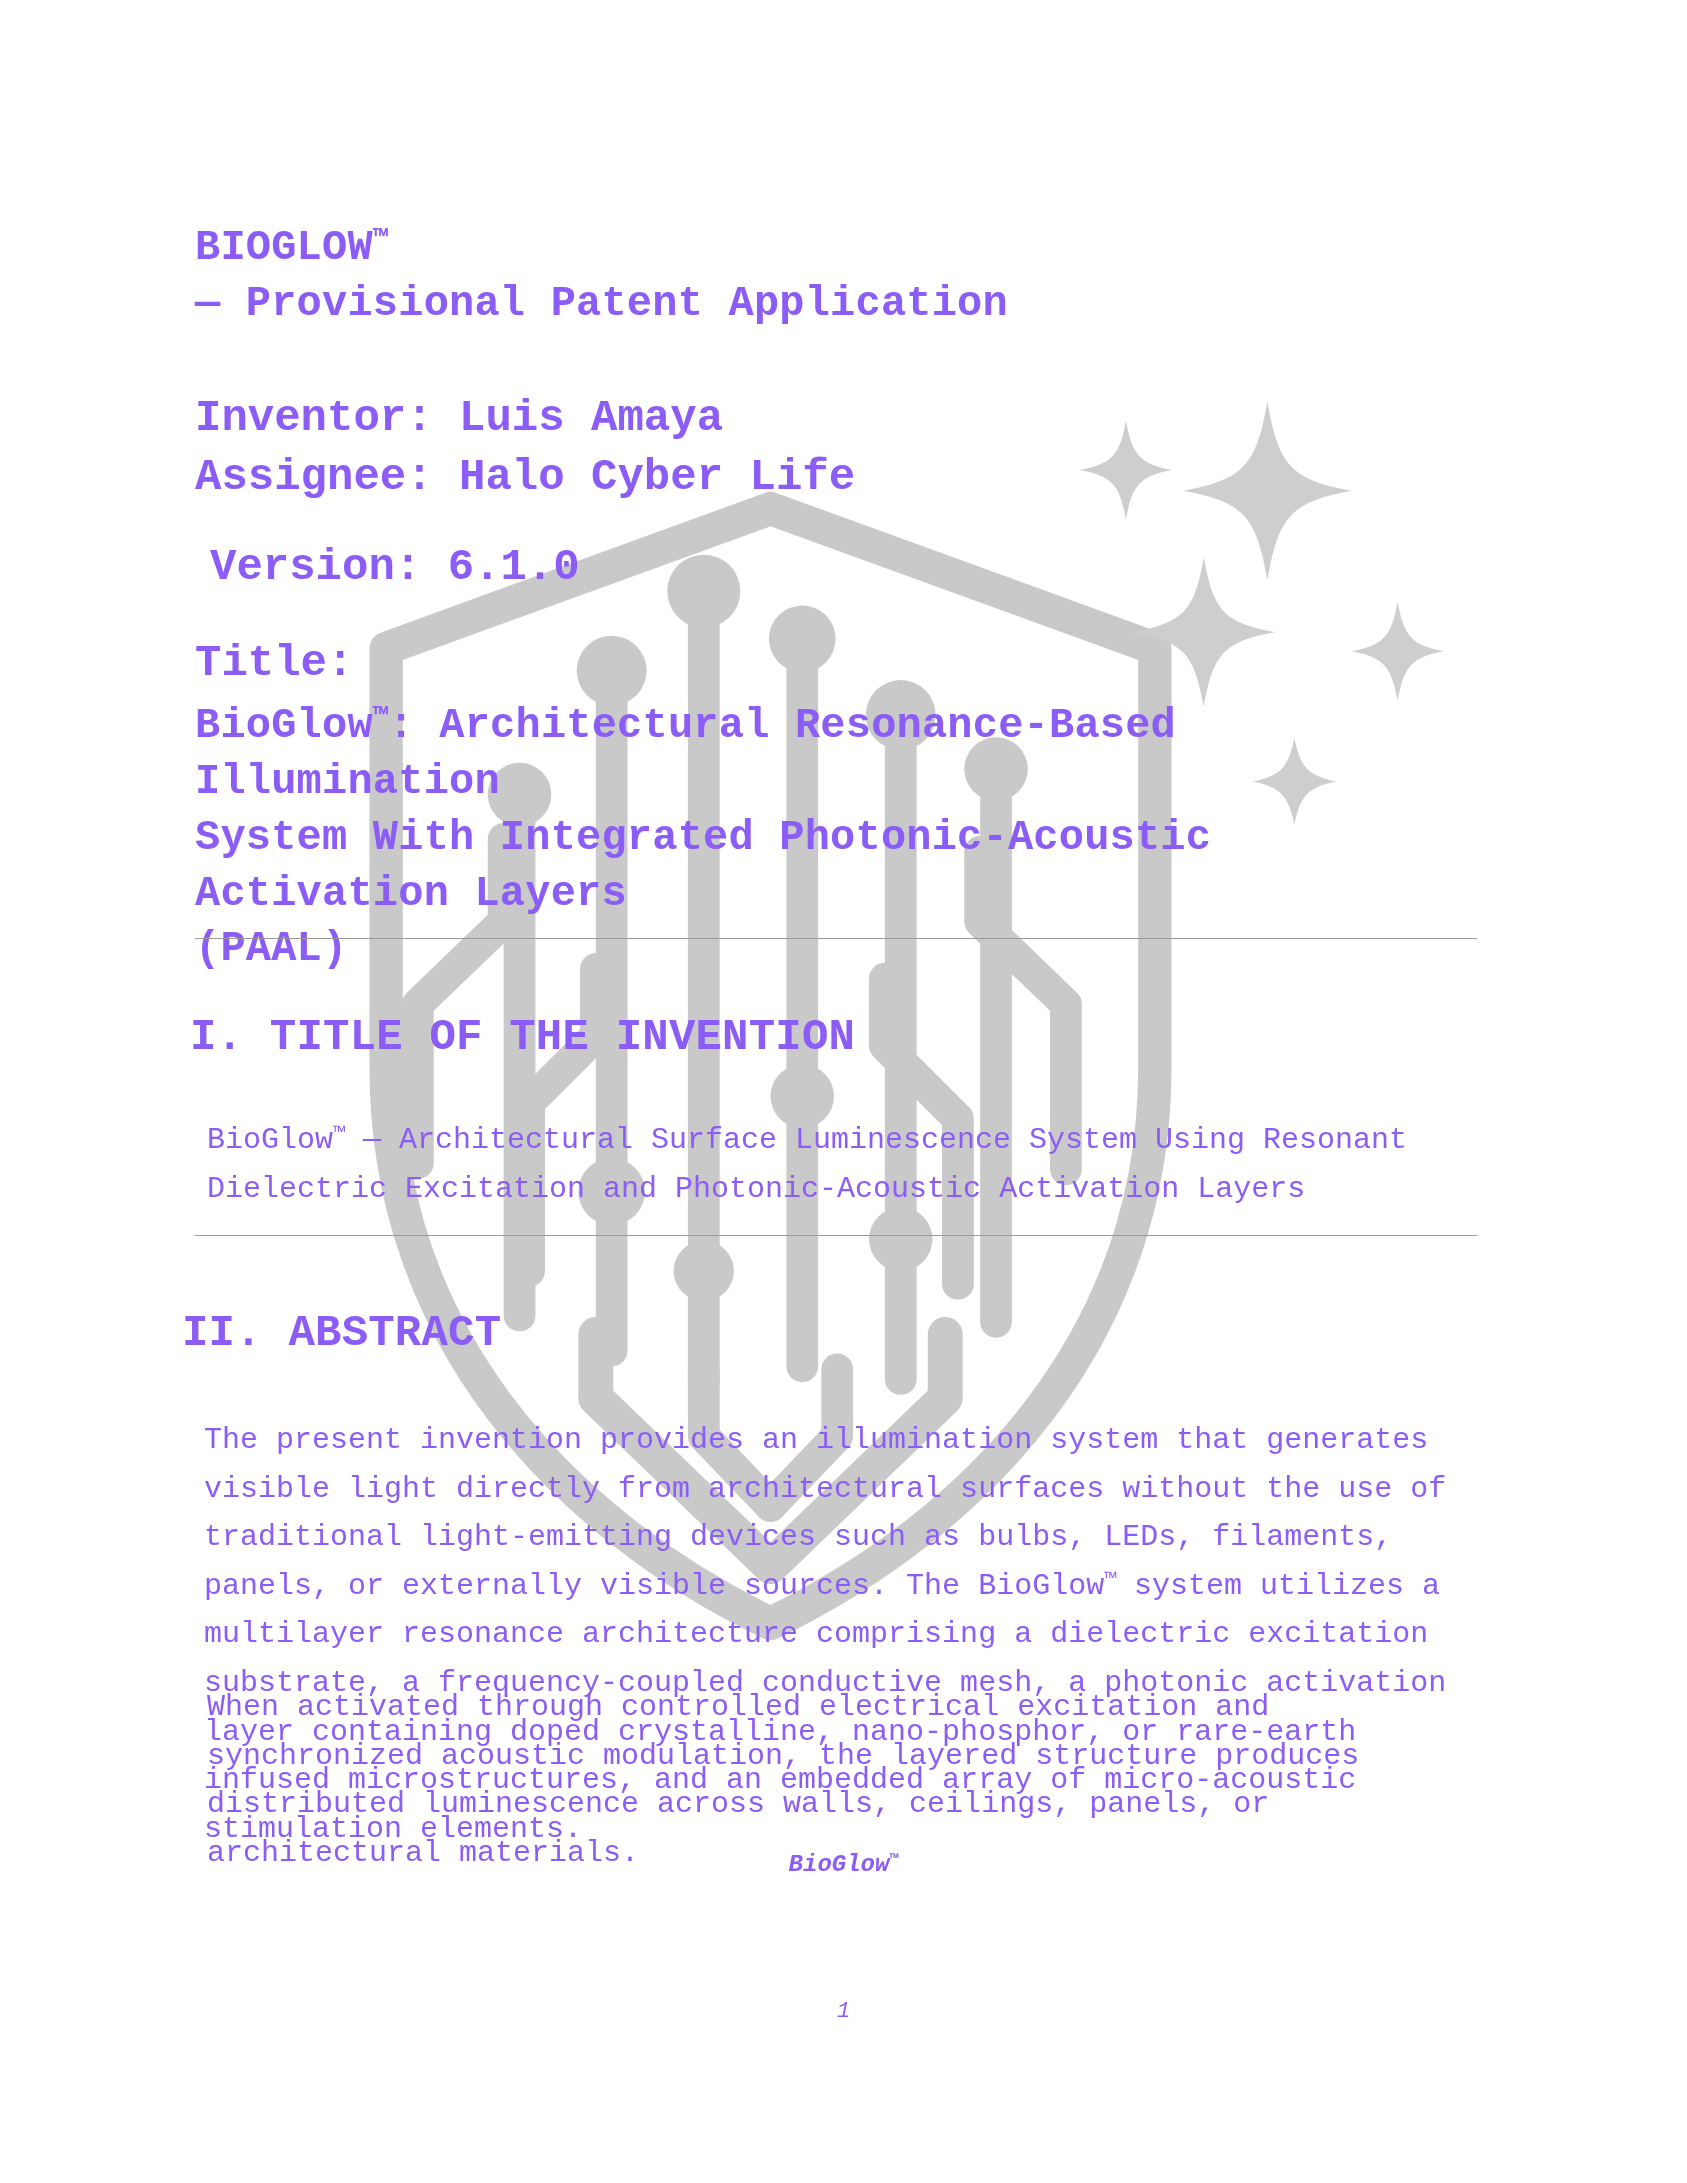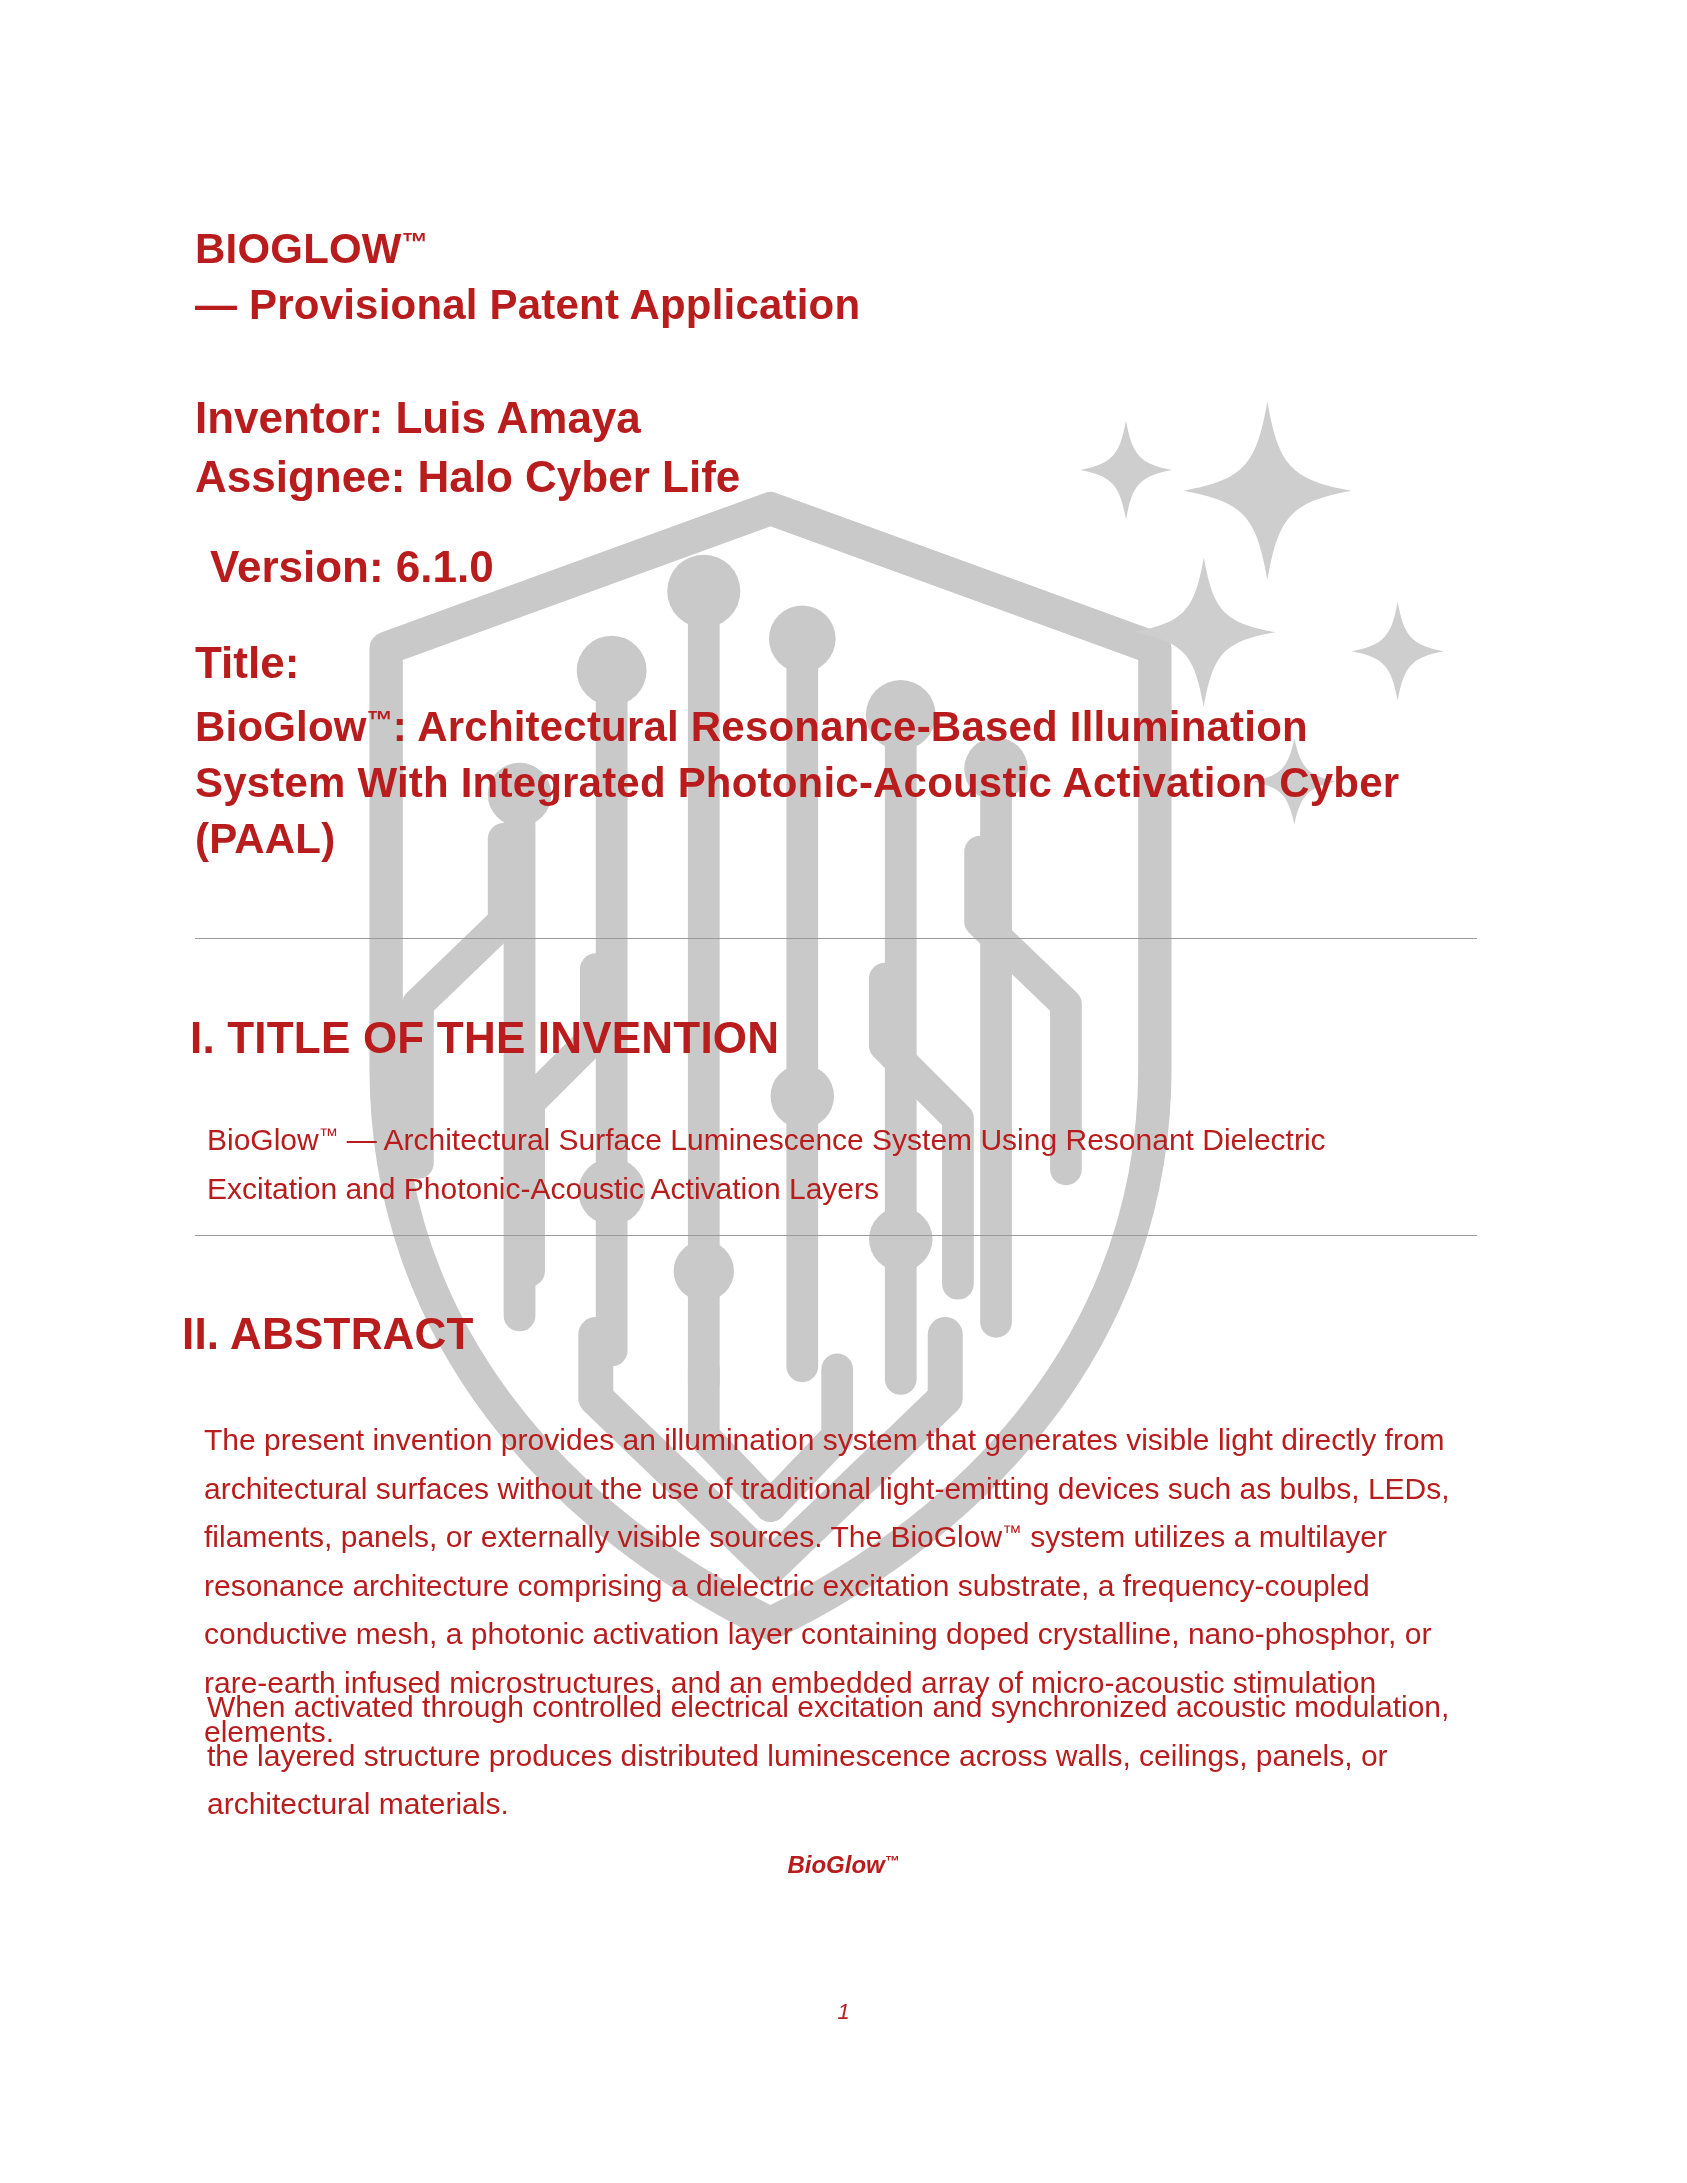--- a/index.html
+++ b/index.html
@@ -6,22 +6,22 @@
     margin: 0;
     padding: 0;
     background: #ffffff;
   }
   .page {
     position: relative;
     width: 1687px;
     height: 2183px;
     background: #ffffff;
     overflow: hidden;
-    font-family: Liberation Sans, sans-serif;
-    color: #b91c1c;
+    font-family: Liberation Mono, monospace;
+    color: #8b5cf6;
   }
 
   
   .watermark {
     position: absolute;
     left: 0;
     top: 0;
     width: 1687px;
     height: 2183px;
     pointer-events: none;
@@ -216,21 +216,21 @@
 
     <div class="blk-titlelabel">
       <div class="h-meta">
         <span class="ln">Title:</span>
       </div>
     </div>
 
     <div class="blk-fulltitle">
       <div class="h-title">
         <span class="ln"> BioGlow<sup class="tm">™</sup>: Architectural Resonance-Based Illumination</span>
-        <span class="ln">System With Integrated Photonic-Acoustic Activation Cyber</span>
+        <span class="ln">System With Integrated Photonic-Acoustic Activation Layers</span>
         <span class="ln">(PAAL)</span>
       </div>
     </div>
 
     <hr class="rule rule-1">
 
     <div class="blk-sec1">
       <h2 class="h-section">I. TITLE OF THE INVENTION</h2>
     </div>
 

